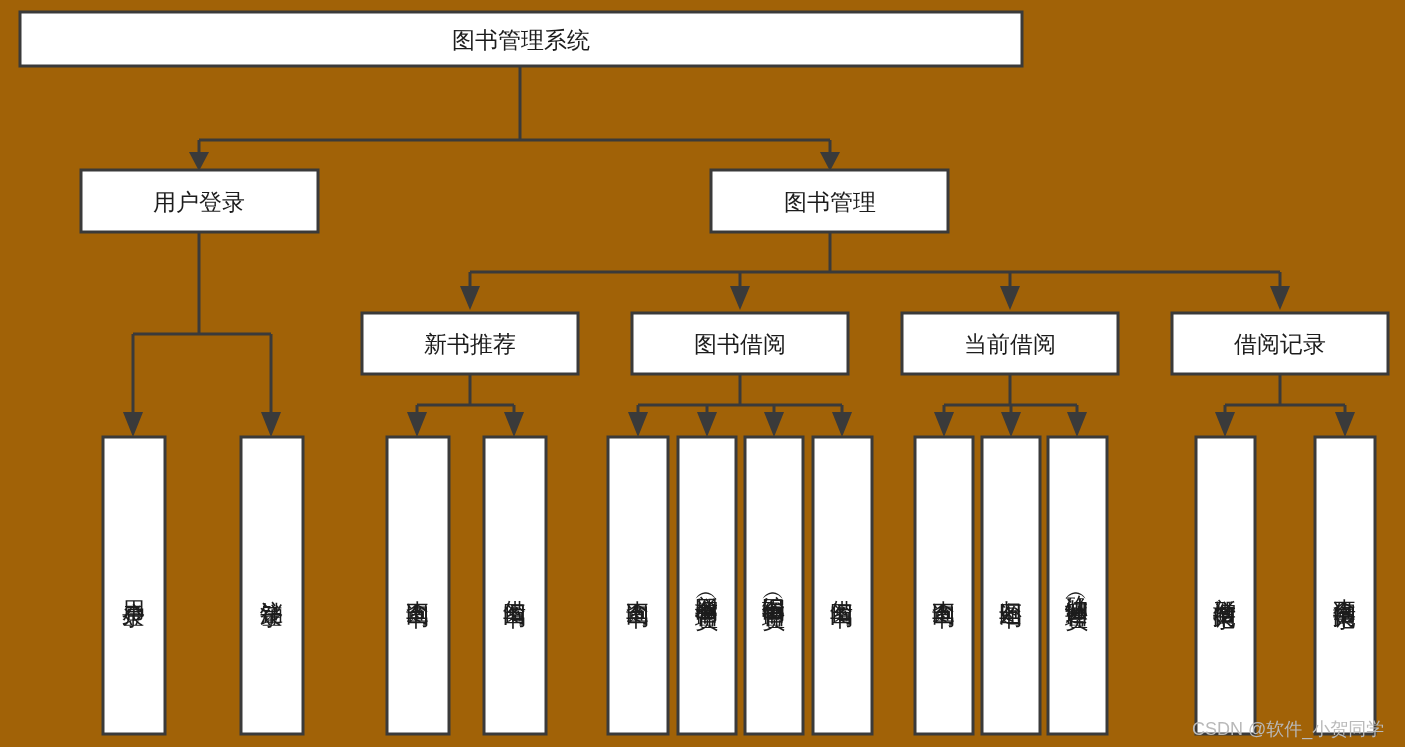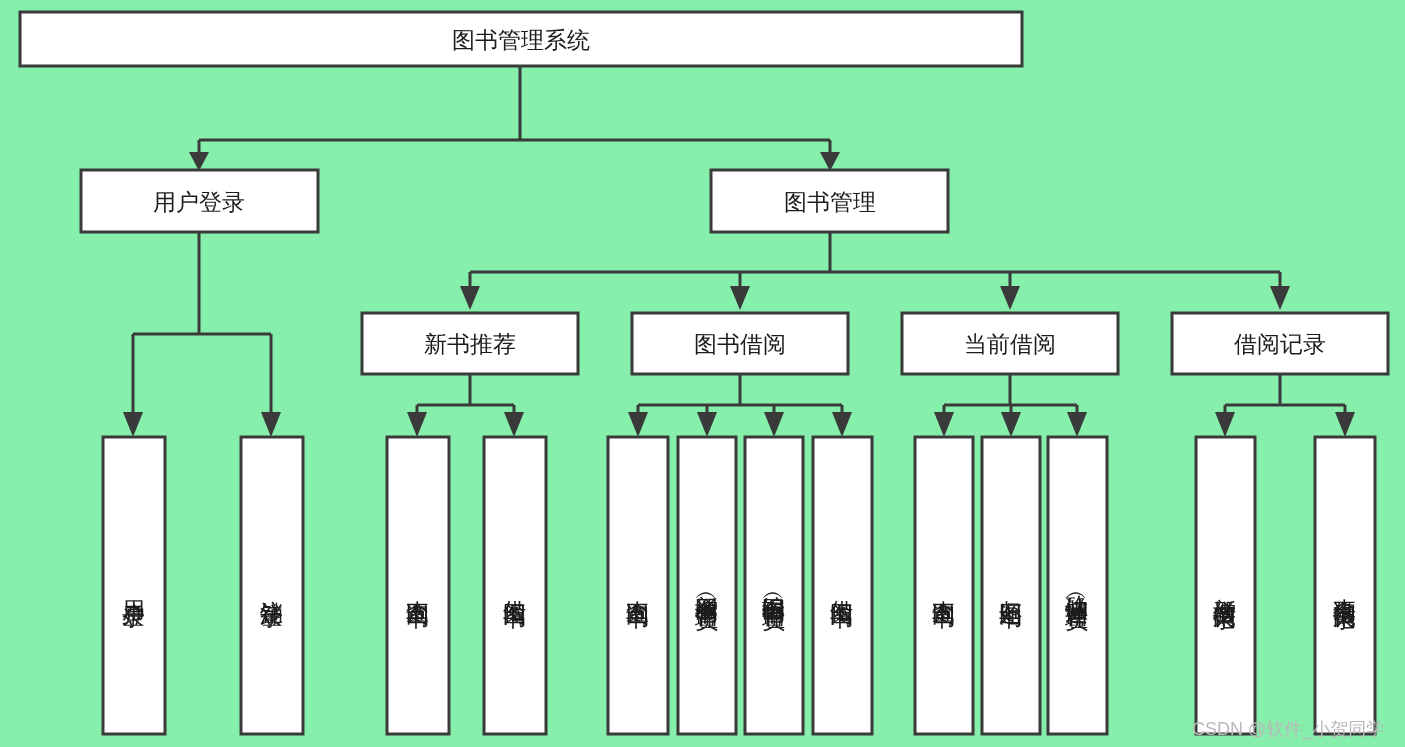--- a/index.html
+++ b/index.html
@@ -11,21 +11,21 @@
   body {
     width: 1405px;
     height: 747px;
     overflow: hidden;
     font-family: "Liberation Sans", "DejaVu Sans", sans-serif;
   }
   #diagram-root {
     position: relative;
     width: 1405px;
     height: 747px;
-    background: #86efac;
+    background: #a16207;
   }
   svg#chart-svg {
     position: absolute;
     left: 0;
     top: 0;
     width: 1405px;
     height: 747px;
     display: block;
   }
   .node-box {

